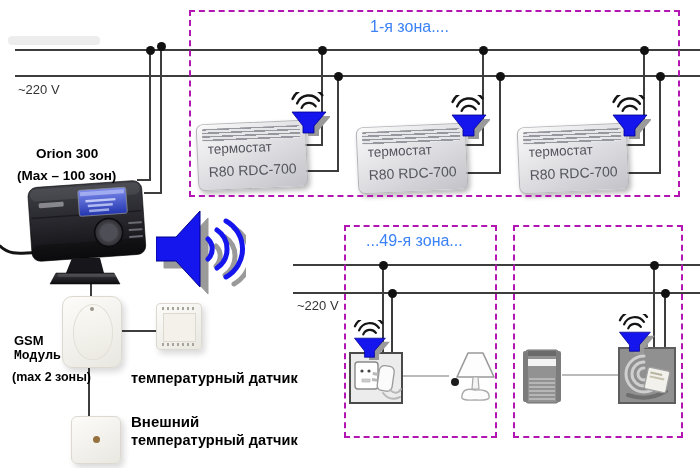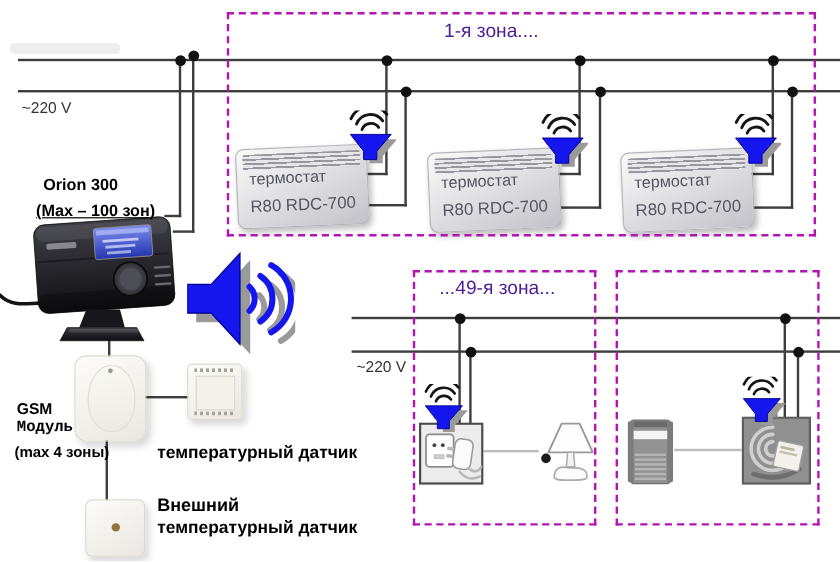--- a/index.html
+++ b/index.html
@@ -4,21 +4,21 @@
 <style>
   html,body{margin:0;padding:0;background:#fff;}
   #stage{position:relative;width:700px;height:468px;background:#ffffff;overflow:hidden;
          font-family:"Liberation Sans","DejaVu Sans",sans-serif;color:#111;}
   .abs{position:absolute;}
   .hline{position:absolute;height:2px;background:#3d3d3d;z-index:1;}
   .vline{position:absolute;width:2px;background:#3d3d3d;z-index:1;}
   .soft{background:#bbbbbb;}
   .dot{position:absolute;width:9px;height:9px;border-radius:50%;background:#111;z-index:2;}
   .dashbox{position:absolute;border:2px dashed #b315b3;z-index:4;pointer-events:none;}
-  .zlabel{position:absolute;font-size:16px;color:#4c1d95;white-space:nowrap;z-index:5;}
+  .zlabel{position:absolute;font-size:16px;color:#3b82f6;white-space:nowrap;z-index:5;}
   .blabel{position:absolute;font-weight:bold;color:#000;white-space:nowrap;z-index:5;line-height:18px;}
   .tstat{position:absolute;width:108px;height:65px;border-radius:7px;z-index:3;
          background:linear-gradient(155deg,#fafafa,#dcdce0 55%,#c2c2c8);
          border:1px solid #b3b3b9;box-shadow:2px 3px 5px rgba(0,0,0,.28);
          transform:rotate(-2.5deg);}
   .grille{position:absolute;left:5px;right:5px;top:4px;height:13px;border-radius:2px;
           background:repeating-linear-gradient(180deg,#97979f 0 1.5px,#e7e7ea 1.5px 3.6px);}
   .tname{position:absolute;left:10px;top:17px;font-size:13.5px;color:#55555f;}
   .tmodel{position:absolute;left:10px;top:39px;font-size:14px;color:#55555f;}
   .whitebox{position:absolute;z-index:3;background:linear-gradient(150deg,#fdfcfa,#e9e7e0);
@@ -112,21 +112,21 @@
       </g>
     <polygon points="6,20 40,20 28,34 28,41 17,41 17,34" fill="#1515ee" stroke="#00008c" stroke-width="0.8"></polygon>
     <g fill="none" stroke="#151515" stroke-width="2.4" stroke-linecap="round" transform="rotate(-7 23 18)">
       <path d="M16,15 A8,8 0 0 1 30,15"></path>
         <path d="M12,10 A12.5,12.5 0 0 1 34,10"></path>
         <path d="M8,5 A17.5,17.5 0 0 1 38,5"></path>
     </g>
   </svg>
 
   <div class="blabel" style="left:36px;top:145px;font-size:13.5px;">Orion 300</div>
-  <div class="blabel" style="left:30px;top:167px;font-size:13.5px;text-decoration:underline;">(Max – 100 зон)</div>
+  <div class="blabel" style="left:17px;top:167px;font-size:13.5px;">(Max – 100 зон)</div>
 
   <svg class="abs" style="left:0px;top:238px;z-index:2;" width="62" height="26" viewBox="0 0 62 26">
     <path d="M0,8 C14,22 32,10 46,17 L60,18" fill="none" stroke="#141414" stroke-width="3" stroke-linecap="round"></path>
   </svg>
 
   <svg class="abs" style="left:16px;top:178px;z-index:3;" width="140" height="112" viewBox="0 0 140 112">
     <defs>
       <linearGradient id="gBody" x1="0" y1="0" x2="0" y2="1">
           <stop offset="0" stop-color="#3e3e46"></stop>
           <stop offset="1" stop-color="#0f0f12"></stop>
@@ -281,21 +281,21 @@
   </svg>
 
   <div class="vline" style="left:90px;top:282px;height:18px;"></div>
   <div class="whitebox" style="left:62px;top:296px;width:58px;height:70px;border-radius:10px;">
     <div class="abs" style="left:10px;top:7px;width:38px;height:54px;border-radius:50% 50% 46% 46%;
          background:linear-gradient(165deg,#fafaf6,#ebe9e1);border:1px solid #e2dfd6;"></div>
     <div class="abs" style="left:27px;top:10px;width:4px;height:4px;border-radius:50%;background:#9a968c;"></div>
   </div>
   <div class="blabel" style="left:14px;top:333px;font-size:13px;line-height:15px;">GSM</div>
   <div class="blabel" style="left:14px;top:348px;font-size:13px;line-height:15px;font-family:Liberation Mono, monospace;">Модуль</div>
-  <div class="blabel" style="left:12px;top:368px;font-size:12.5px;">(max 4 зоны)</div>
+  <div class="blabel" style="left:12px;top:368px;font-size:12.5px;">(max 2 зоны)</div>
 
   <div class="hline" style="left:119px;top:330px;width:38px;"></div>
   <div class="whitebox" style="left:156px;top:303px;width:44px;height:45px;border-radius:4px;">
     <div class="abs" style="left:5px;top:3px;right:5px;height:3px;
          background:repeating-linear-gradient(90deg,#a8a49a 0 2px,transparent 2px 5px);"></div>
     <div class="abs" style="left:6px;top:9px;width:31px;height:27px;background:#f3f1ea;border:1px solid #dcd9d0;"></div>
     <div class="abs" style="left:5px;top:39px;right:5px;height:3px;
          background:repeating-linear-gradient(90deg,#a8a49a 0 2px,transparent 2px 5px);"></div>
   </div>
   <div class="blabel" style="left:131px;top:369px;font-size:14.5px;">температурный датчик</div>

